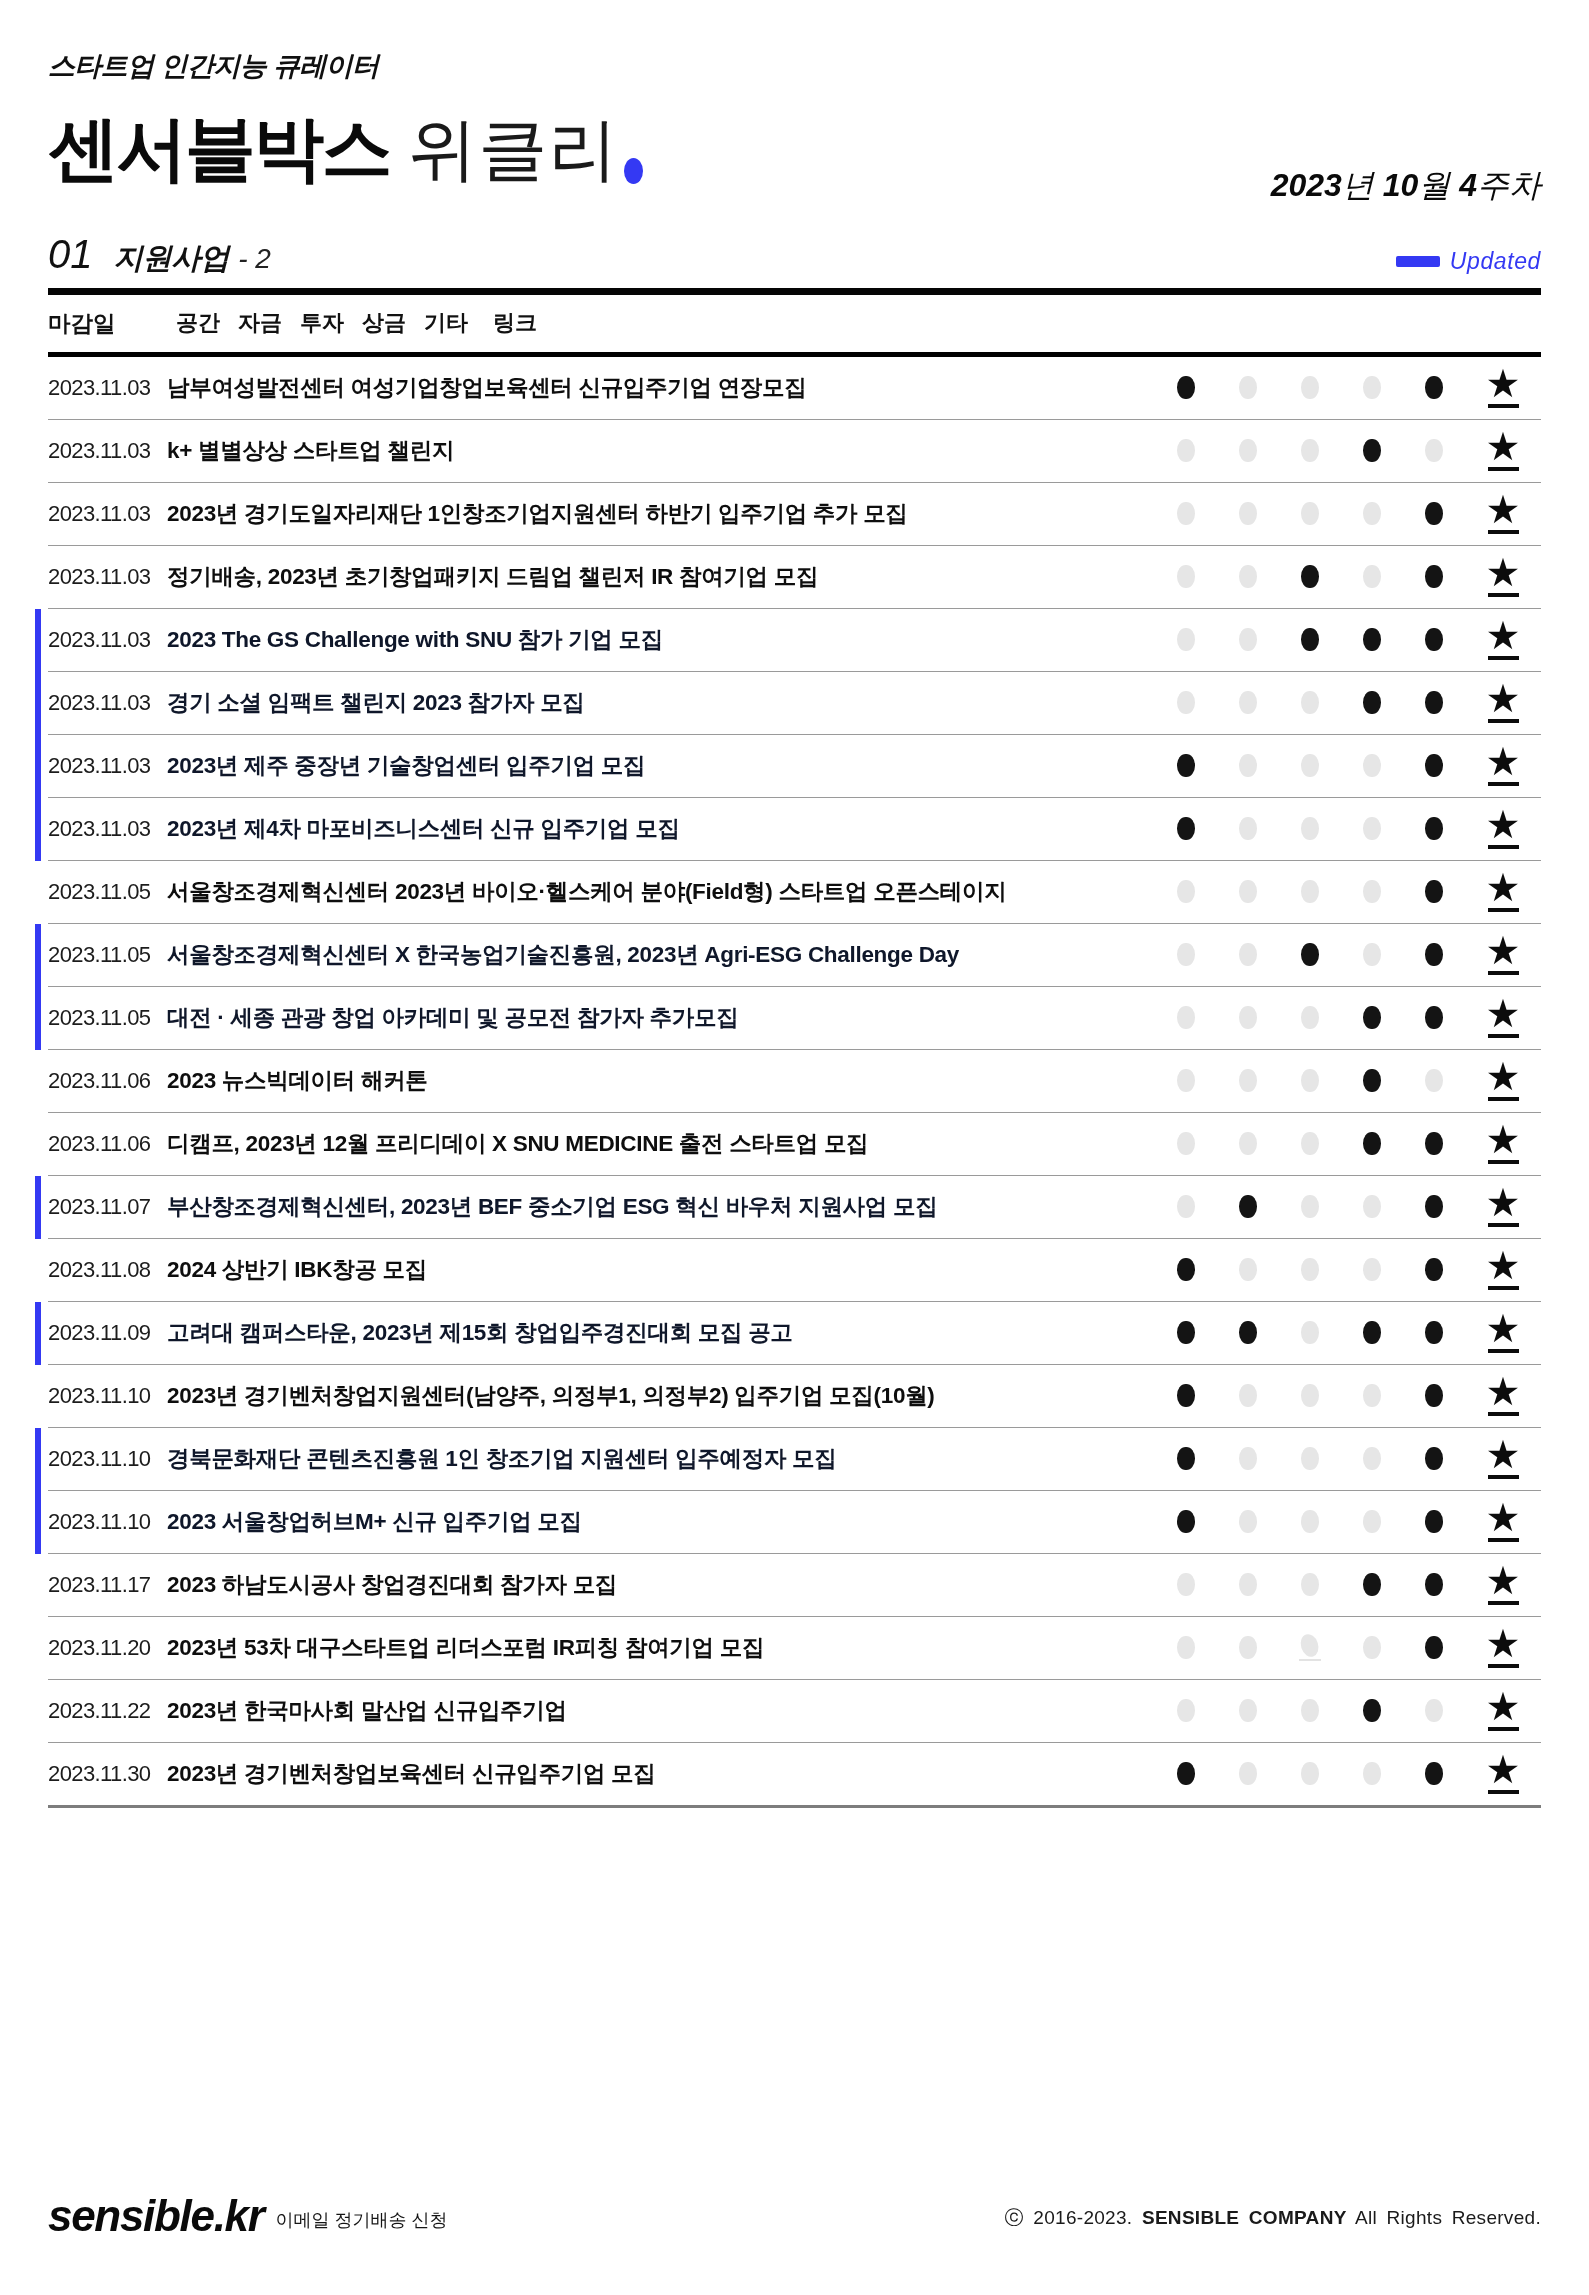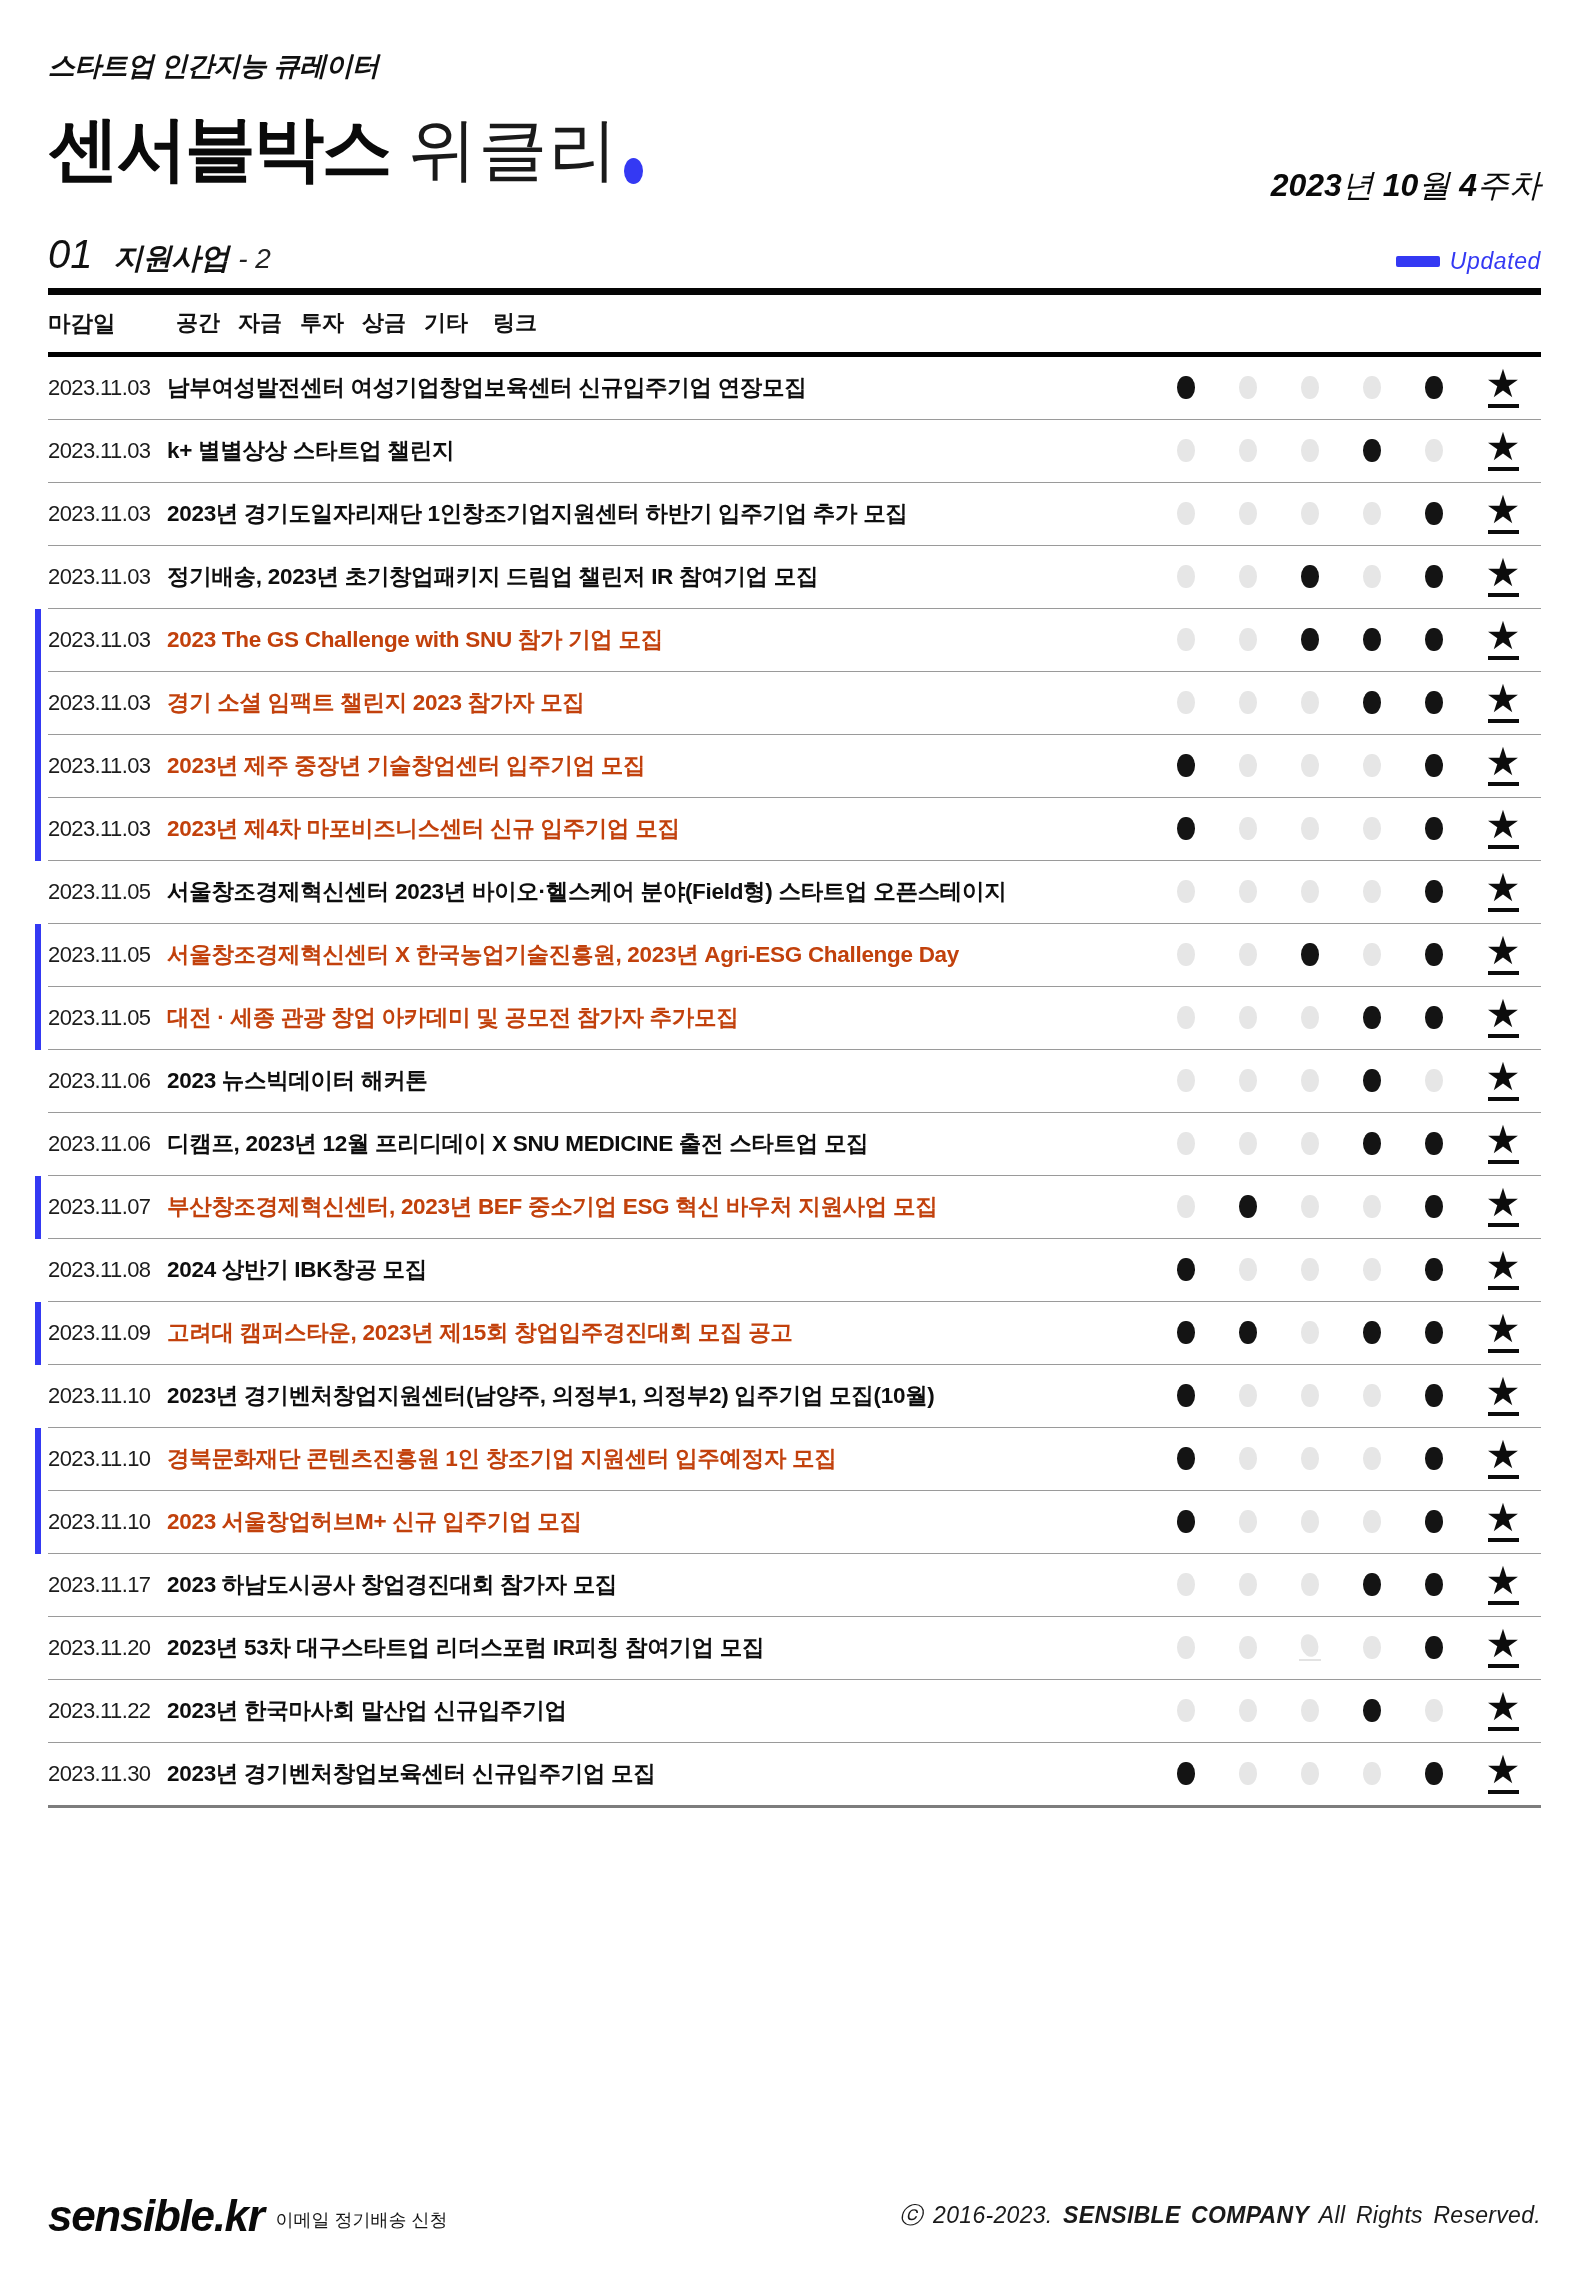--- a/index.html
+++ b/index.html
@@ -39,40 +39,40 @@
   .col-name{flex:1 1 auto;min-width:0;}
   .col-dot{width:62px;flex:0 0 62px;display:flex;justify-content:center;align-items:center;}
   .col-link{width:76px;flex:0 0 76px;display:flex;justify-content:center;align-items:center;}
   .thead .col-dot,.thead .col-link{font-size:22px;}
 
   .row{display:flex;align-items:center;height:62px;border-bottom:1.3px solid #9a9a9a;position:relative;}
   .row:last-child{border-bottom:3.2px solid #7d7d7d;}
   .row .col-date{font-size:22px;font-weight:400;color:#1c1c1c;letter-spacing:-0.6px;}
   .row .col-name{font-size:22.5px;font-weight:700;letter-spacing:-0.3px;color:#0e0e0e;
     white-space:nowrap;overflow:hidden;text-overflow:clip;padding-right:10.3px;box-sizing:border-box;}
-  .row.updated .col-name{color:#c2410c;}
+  .row.updated .col-name{color:#0f172a;}
   .row.updated::before{content:"";position:absolute;left:-13px;top:0;bottom:-1.3px;width:6.4px;background:#3439f3;}
 
   .dot{width:17.3px;height:22.5px;border-radius:50%;}
   .dot.on{background:#141414;}
   .dot.off{background:#e6e6e6;}
   .dot-stack{display:flex;flex-direction:column;align-items:center;}
   .dot-stack .dot.tilt{transform:rotate(-18deg);}
   .dot-note-line{width:22px;height:2.6px;background:#e3e3e3;margin-top:1.9px;}
 
   .star-link{display:flex;flex-direction:column;align-items:center;cursor:pointer;}
   .star-glyph{font-size:39px;line-height:0.85;color:#0c0c0c;font-family:"DejaVu Sans",sans-serif;}
   .star-underline{width:31px;height:4.5px;background:#0c0c0c;margin-top:3.2px;}
 
   
   .footer{position:absolute;left:48px;right:48px;bottom:59px;display:flex;align-items:flex-end;justify-content:space-between;}
   .footer-left{display:flex;align-items:flex-end;}
   .footer-logo{font-size:44px;font-weight:900;font-style:italic;letter-spacing:-1.3px;color:#0a0a0a;line-height:0.9;}
   .footer-sub{font-size:18px;font-weight:500;color:#141414;margin-left:12px;margin-bottom:3.9px;}
-  .footer-right{font-size:23px;color:#1a1a1a;margin-bottom:5.1px;letter-spacing:0.3px;word-spacing:3.9px;font-style:italic;}
+  .footer-right{font-size:19px;color:#1a1a1a;margin-bottom:5.1px;letter-spacing:0.3px;word-spacing:3.9px;}
   .footer-right .company{font-weight:800;letter-spacing:0.3px;}
 </style>
 </head>
 <body>
 
 <div class="page">
 
   <div class="masthead">
     <div class="subtitle">스타트업 인간지능 큐레이터</div>
     <div class="title-line">

